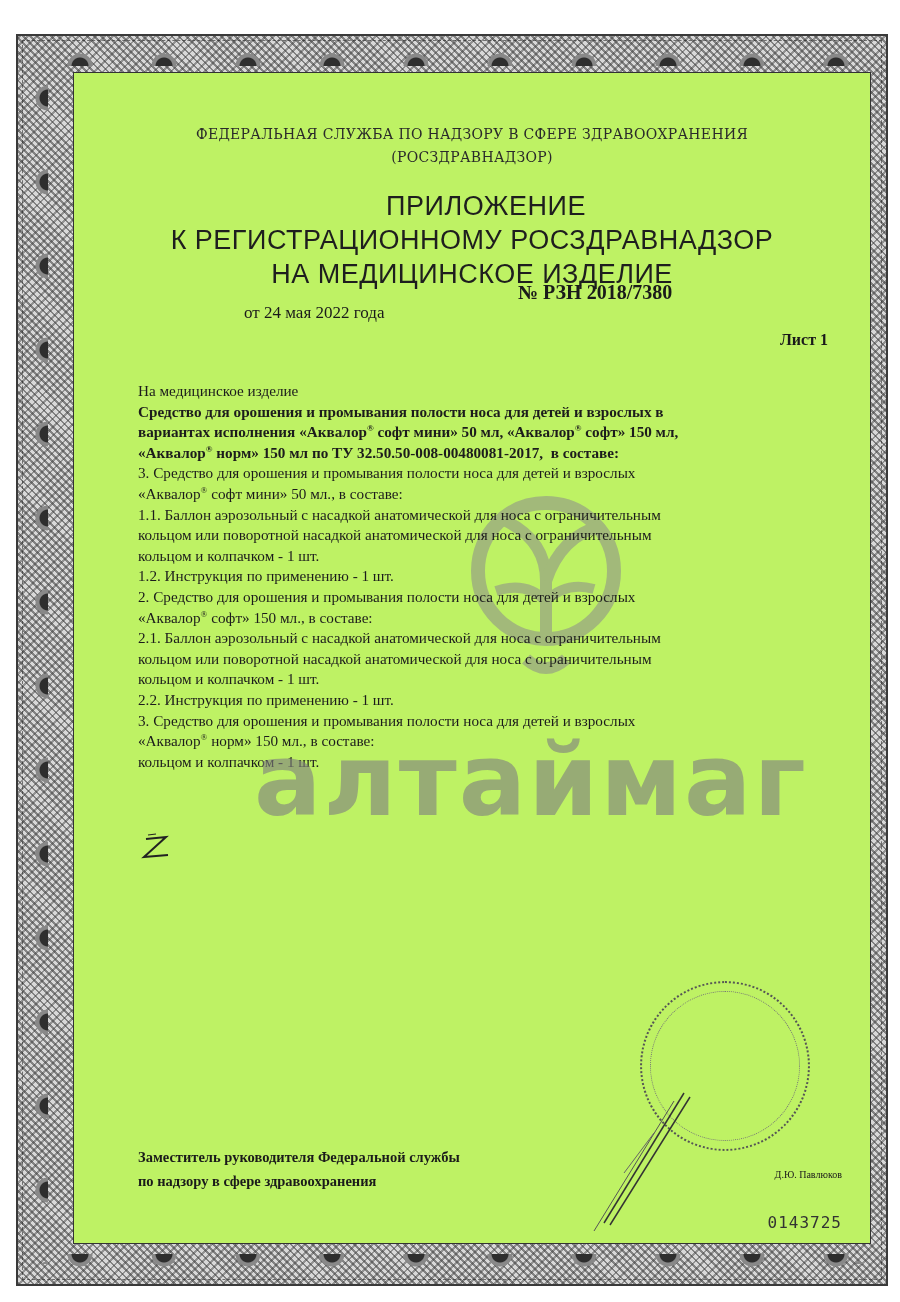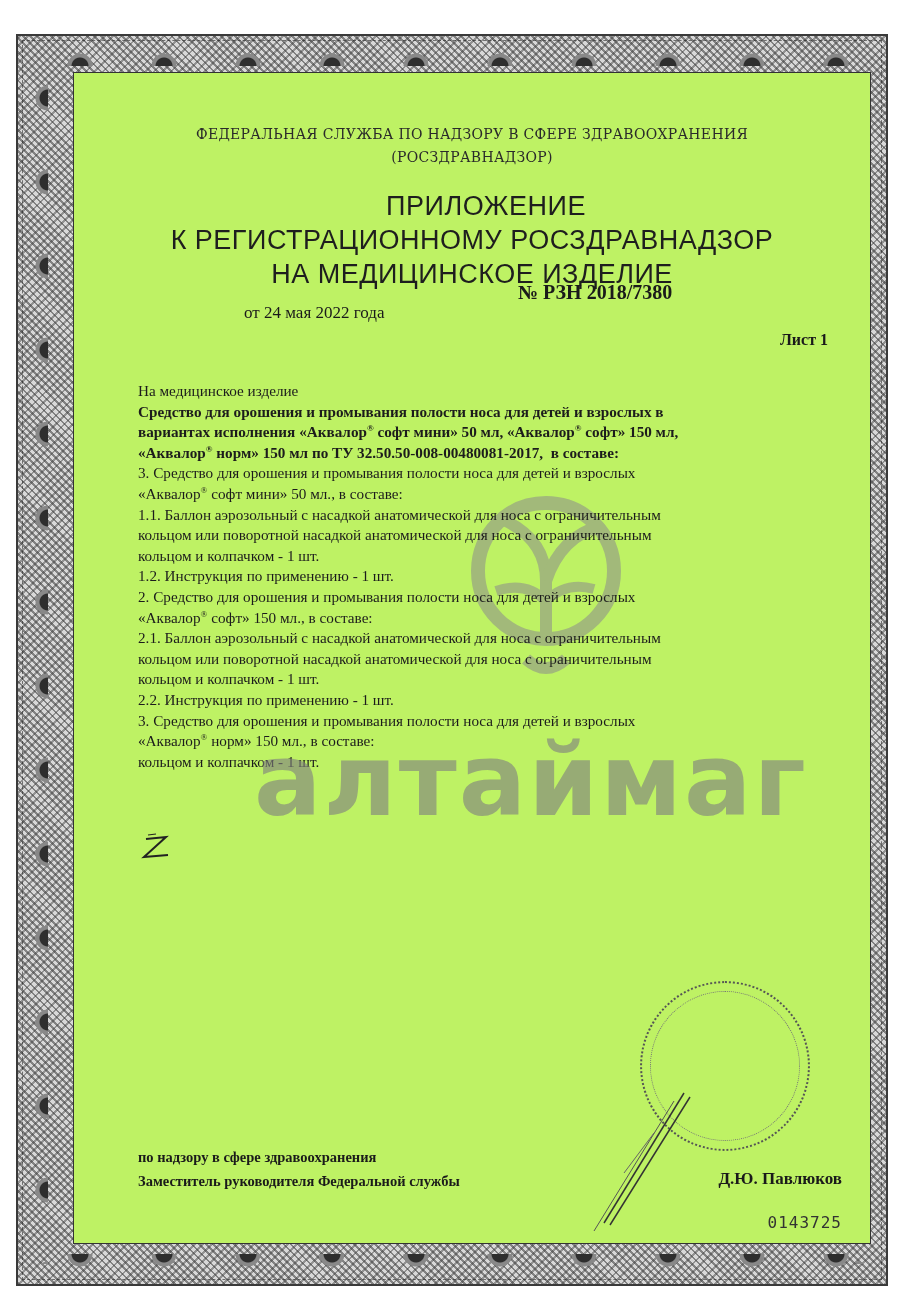--- a/index.html
+++ b/index.html
@@ -88,21 +88,21 @@
     }
     .stamp::before {
       content: ""; position: absolute; inset: 8px; border-radius: 50%; border: 1px dotted #777;
     }
     .signature { position: absolute; left: 490px; top: 1000px; width: 130px; height: 160px; }
 
     .signer-title {
       position: absolute; left: 64px; top: 1072px; font-size: 14.5px; line-height: 24px; font-weight: bold;
     }
     .signer-name {
-      position: absolute; right: 28px; top: 1096px; font-size: 17px; font-weight: bold;
+      position: absolute; right: 28px; top: 1096px; font-size: 10px; font-weight: normal;
     }
     .serial {
       position: absolute; right: 28px; top: 1140px; font-family: "DejaVu Sans Mono", monospace;
       font-size: 16px; color: #333; letter-spacing: 1px;
     }
   </style>
 </head>
 <body>
 
 <div class="frame">
@@ -169,18 +169,18 @@
 
   <div class="stamp"></div>
   <svg class="signature" viewBox="0 0 130 160">
     <path d="M120 20 L40 150" fill="none" stroke="#333" stroke-width="1.5"></path>
     <path d="M126 24 L46 152" fill="none" stroke="#333" stroke-width="1.5"></path>
     <path d="M110 28 L30 158" fill="none" stroke="#555" stroke-width="1"></path>
     <path d="M90 60 L60 100" fill="none" stroke="#666" stroke-width="1"></path>
   </svg>
 
   <div class="signer-title">
+    <div>Заместитель руководителя Федеральной службы</div>
     <div>по надзору в сфере здравоохранения</div>
-    <div>Заместитель руководителя Федеральной службы</div>
   </div>
   <div class="signer-name">Д.Ю. Павлюков</div>
   <div class="serial">0143725</div>
 </div>
 
 </body></html>

